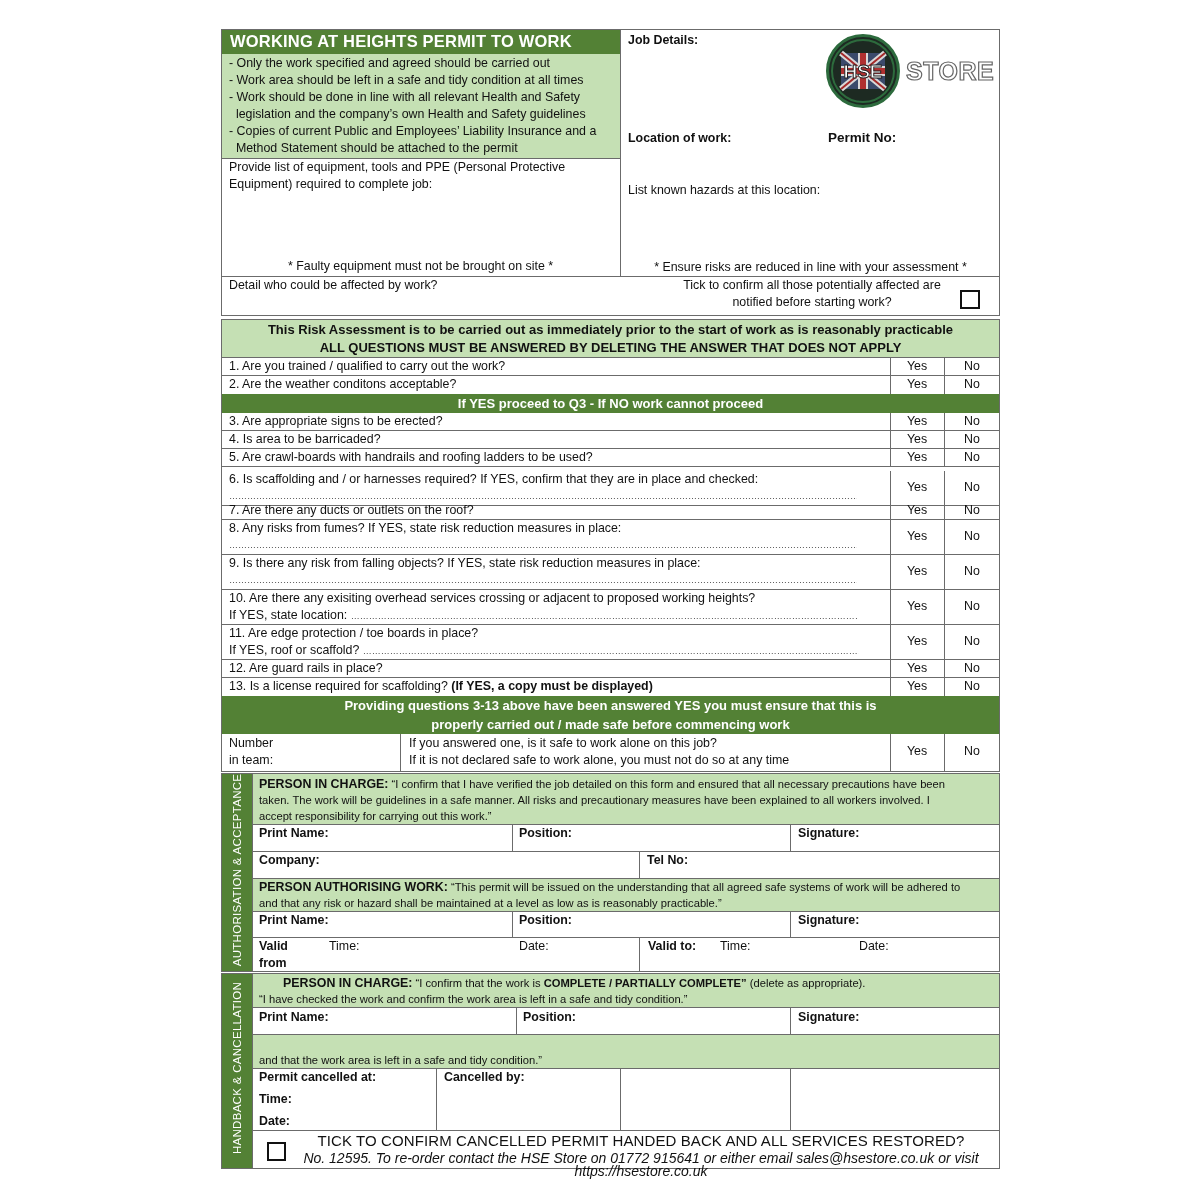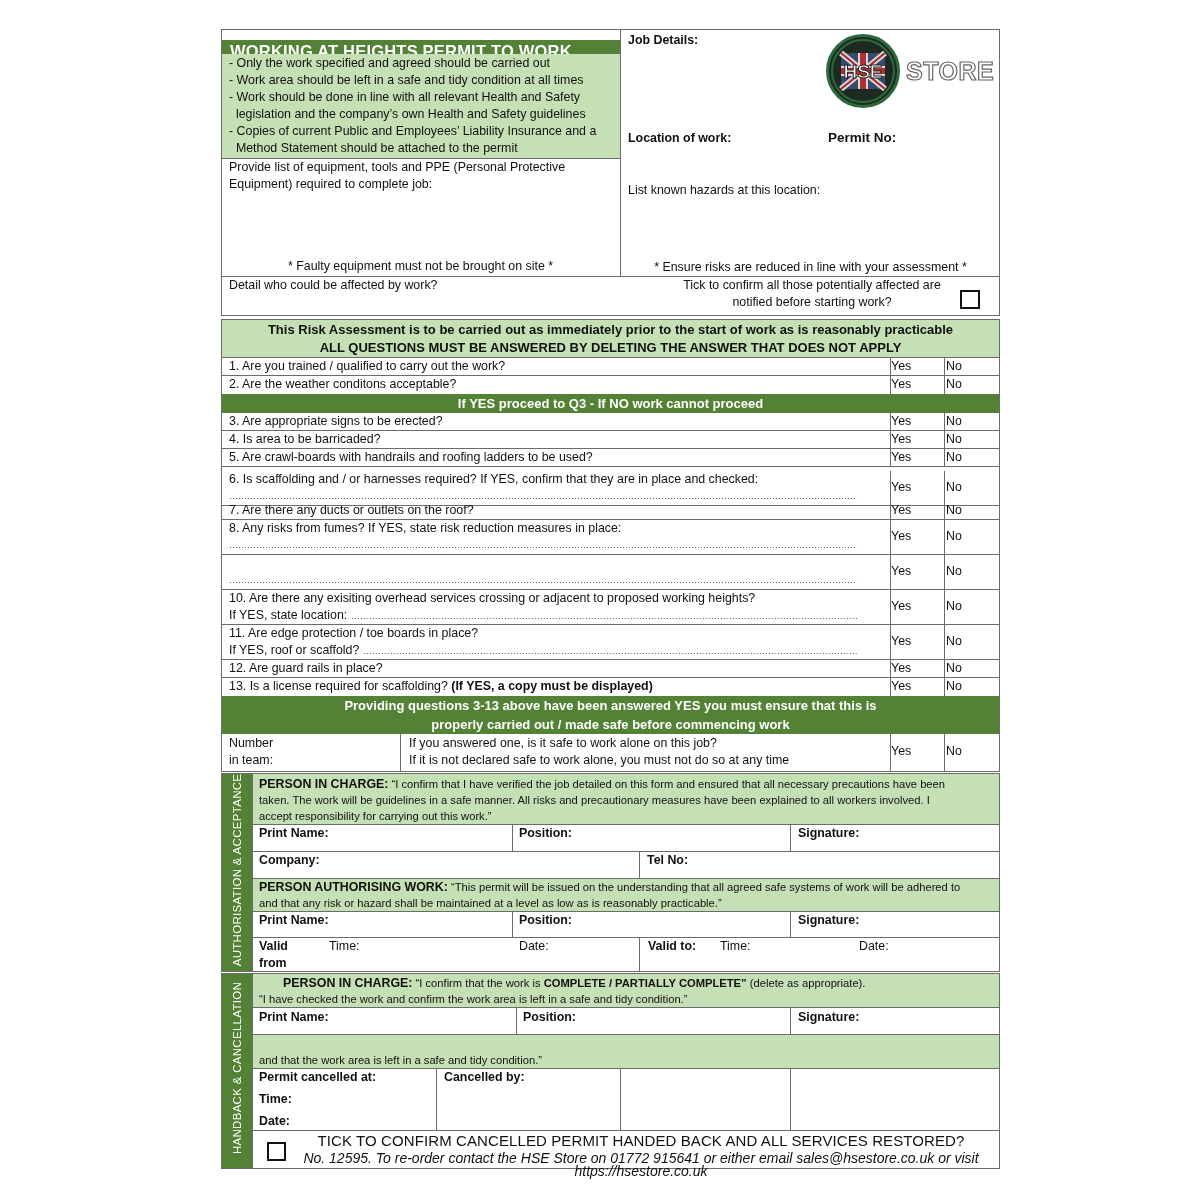--- a/index.html
+++ b/index.html
@@ -10,38 +10,38 @@
   .green-light { background: #c5e0b4; }
   .abs { position: absolute; }
   .txt { font-size: 12.4px; line-height: 17px; }
   .b { font-weight: bold; }
   .center { text-align: center; }
   .hl { position: absolute; height: 0; border-top: 1px solid #6b6b6b; }
   .vl { position: absolute; width: 0; border-left: 1px solid #6b6b6b; }
   .checkbox { position: absolute; width: 17px; height: 17px; border: 2px solid #111; box-sizing: border-box; background: #fff; cursor: pointer; }
   .qrow { position: absolute; left: 0; width: 779px; box-sizing: border-box; border-bottom: 1px solid #6b6b6b; }
   .qtext { position: absolute; left: 8px; top: 0; font-size: 12.4px; line-height: 17px; }
-  .yes, .no { position: absolute; width: 52px; font-size: 12.4px; }
+  .yes, .no { position: absolute; width: 52px; text-align: center; font-size: 12.4px; }
   .yes { left: 670px; }
   .no { left: 725px; }
   .qsep1 { position: absolute; left: 669px; top: 0; bottom: 0; border-left: 1px solid #6b6b6b; }
   .qsep2 { position: absolute; left: 723px; top: 0; bottom: 0; border-left: 1px solid #6b6b6b; }
   .vert { position: absolute; transform: rotate(-90deg); transform-origin: center; white-space: nowrap; color: #fff; font-size: 11.5px; letter-spacing: 0.3px; }
   .lbl { position: absolute; font-size: 12.4px; font-weight: bold; }
   .lblr { position: absolute; font-size: 12.4px; }
   .logo-circle { position: absolute; width: 74px; height: 74px; border-radius: 50%; background: #1d2a22; border: 3px solid #2d6b3d; box-sizing: border-box; overflow: hidden; }
 </style>
 </head>
 <body>
 
 <div class="form">
 
   <div class="abs box" style="left:0;top:0;width:779px;height:287px;"></div>
 
-  <div class="abs green-dark" style="left:1px;top:11px;width:398px;height:24px;">
+  <div class="abs green-dark" style="left:1px;top:1px;width:398px;height:24px;">
     <span style="position:absolute;left:8px;top:2px;font-size:16.5px;font-weight:bold;letter-spacing:0.2px;">WORKING AT HEIGHTS PERMIT TO WORK</span>
   </div>
 
   <div class="abs green-light" style="left:1px;top:25px;width:398px;height:104px;border-bottom:1px solid #6b6b6b;">
     <div class="txt" style="position:absolute;left:7px;top:1px;white-space:pre;">- Only the work specified and agreed should be carried out</div>
     <div class="txt" style="position:absolute;left:7px;top:18px;white-space:pre;">- Work area should be left in a safe and tidy condition at all times</div>
     <div class="txt" style="position:absolute;left:7px;top:35px;white-space:pre;">- Work should be done in line with all relevant Health and Safety</div>
     <div class="txt" style="position:absolute;left:7px;top:52px;white-space:pre;">  legislation and the company’s own Health and Safety guidelines</div>
     <div class="txt" style="position:absolute;left:7px;top:69px;white-space:pre;">- Copies of current Public and Employees’ Liability Insurance and a</div>
     <div class="txt" style="position:absolute;left:7px;top:86px;white-space:pre;">  Method Statement should be attached to the permit</div>
@@ -160,20 +160,21 @@
   <div class="qrow" style="top:491px;height:35px;">
     <div class="qtext">8. Any risks from fumes? If YES, state risk reduction measures in place:</div>
     <div class="qtext" style="top:17px;width:628px;overflow:hidden;white-space:nowrap;font-size:9px;color:#444;">……………………………………………………………………………………………………………………………………………………………………………………………………………………………………………………………………………………………………………</div>
     <div class="qsep1"></div>
       <div class="qsep2"></div>
     <div class="yes" style="top:9px;">Yes</div>
     <div class="no" style="top:9px;">No</div>
   </div>
 
   <div class="qrow" style="top:526px;height:35px;">
+    <div class="qtext">9. Is there any risk from falling objects? If YES, state risk reduction measures in place:</div>
     <div class="qtext" style="top:17px;width:628px;overflow:hidden;white-space:nowrap;font-size:9px;color:#444;">……………………………………………………………………………………………………………………………………………………………………………………………………………………………………………………………………………………………………………</div>
     <div class="qsep1"></div>
       <div class="qsep2"></div>
     <div class="yes" style="top:9px;">Yes</div>
     <div class="no" style="top:9px;">No</div>
   </div>
 
   <div class="qrow" style="top:561px;height:35px;">
     <div class="qtext">10. Are there any exisiting overhead services crossing or adjacent to proposed working heights?</div>
     <div class="qtext" style="top:17px;width:628px;overflow:hidden;white-space:nowrap;">

